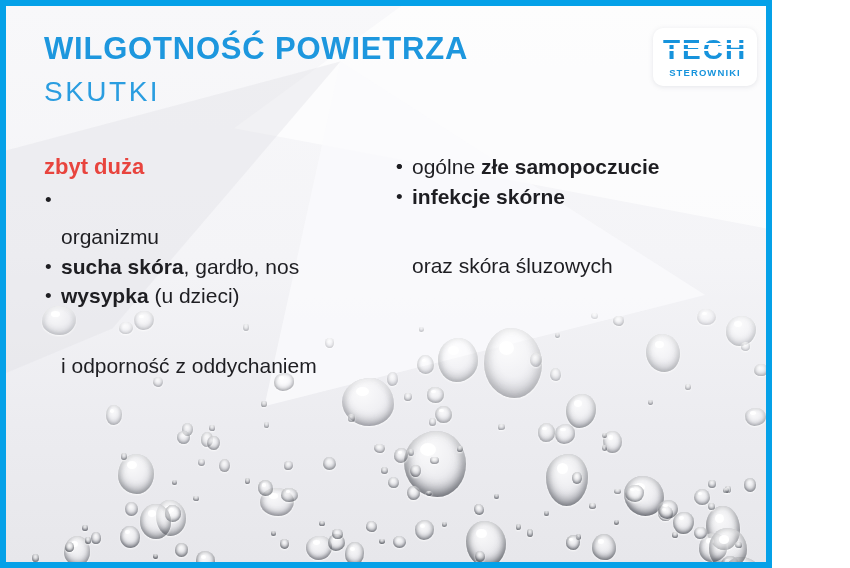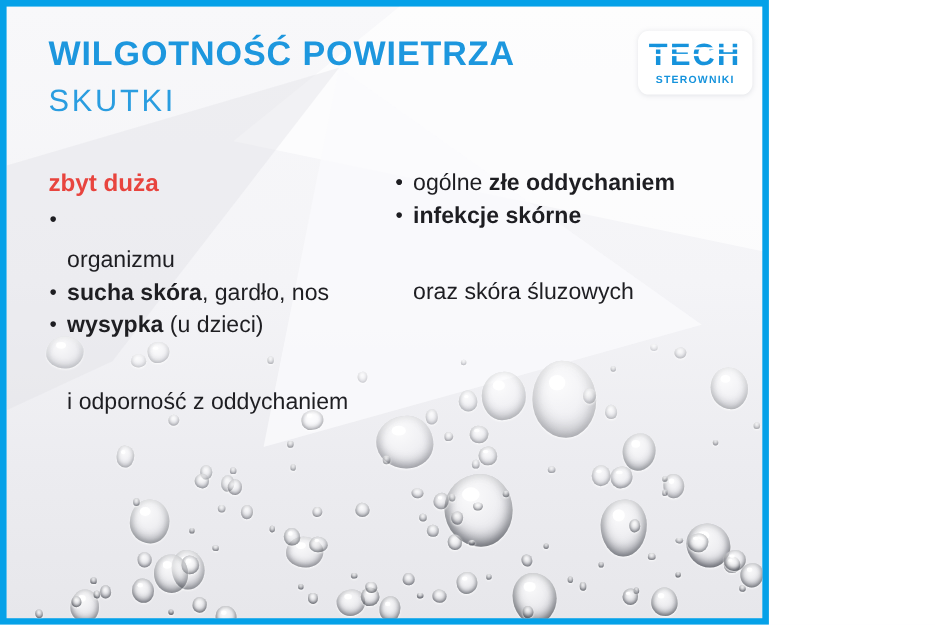--- a/index.html
+++ b/index.html
@@ -1,21 +1,21 @@
 <!DOCTYPE html>
 <html><head>
 <meta charset="utf-8">
 <style>
   * { margin:0; padding:0; box-sizing:border-box; }
   html,body { width:850px; height:568px; }
   body { font-family:"Liberation Sans", sans-serif; }
 
   .canvas {
     position:relative;
-    width:699px; height:568px;
+    width:772px; height:568px;
     border:6px solid #05a1e8;
     background:linear-gradient(180deg,#f8f8fa 0%,#f4f4f7 45%,#ececf0 75%,#e7e7eb 100%);
     overflow:hidden;
   }
 
   
   .facet { position:absolute; inset:0; pointer-events:none; }
   .facet.f1 { background:rgba(255,255,255,.65); clip-path:polygon(52% 0,100% 0,100% 40%,30% 22%); }
   .facet.f2 { background:rgba(223,223,229,.38); clip-path:polygon(0 26%,44% 10%,14% 58%,0 66%); }
   .facet.f3 { background:rgba(250,250,252,.8);  clip-path:polygon(44% 10%,92% 52%,34% 72%); }
@@ -340,19 +340,19 @@
       <div class="col">
         <div class="col-heading" style="color: rgb(232, 68, 62);">zbyt duża</div>
         <div class="item-line"><span class="bullet">•</span></div>
         <div class="cont-line">organizmu</div>
         <div class="item-line"><span class="bullet">•</span><b>sucha skóra</b><span>, gardło, nos</span></div>
         <div class="item-line"><span class="bullet">•</span><b>wysypka</b><span> (u dzieci)</span></div>
         <div class="cont-line">i odporność z oddychaniem</div>
       </div>
       <div class="col">
         <div class="item-line"><span class="bullet">•</span></div>
-        <div class="item-line"><span class="bullet">•</span><span>ogólne </span><b>złe oddychaniem</b></div>
+        <div class="item-line"><span class="bullet">•</span><span>ogólne </span><b>złe samopoczucie</b></div>
         <div class="item-line"><span class="bullet">•</span><b>infekcje skórne</b></div>
         <div class="cont-line">oraz skóra śluzowych</div>
       </div>
     </div>
 
 </div>
 
 </body></html>

